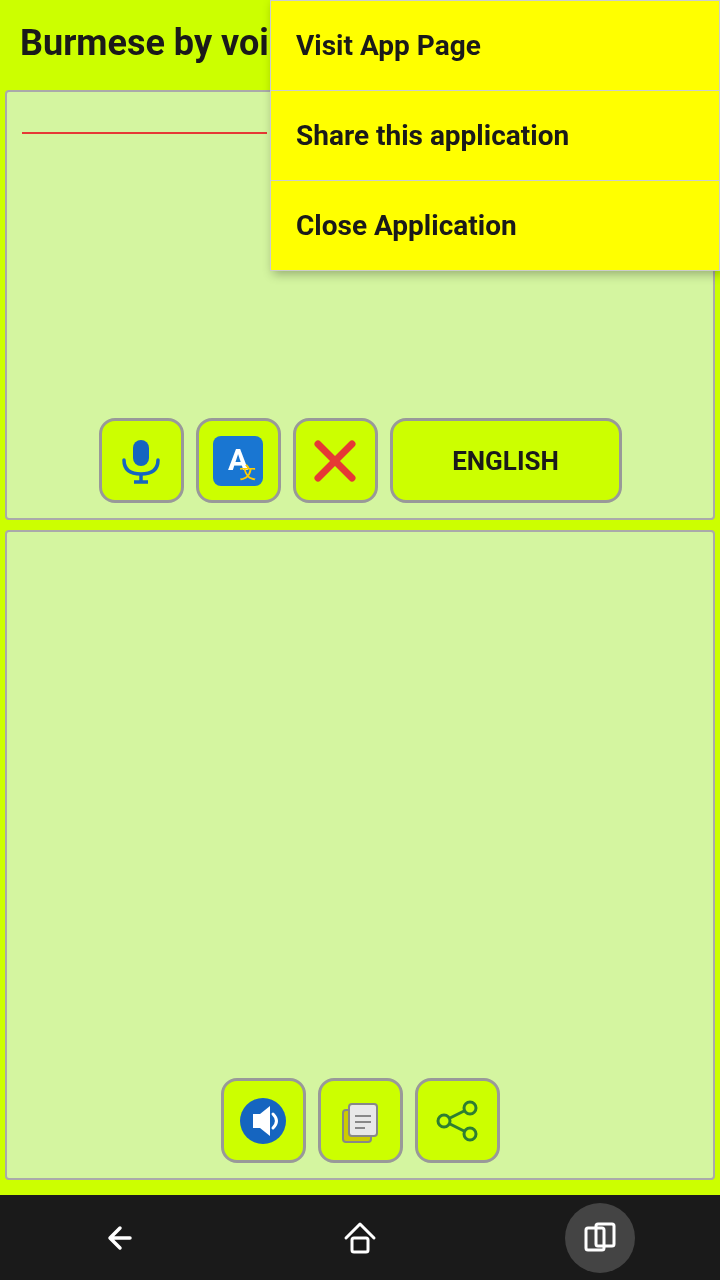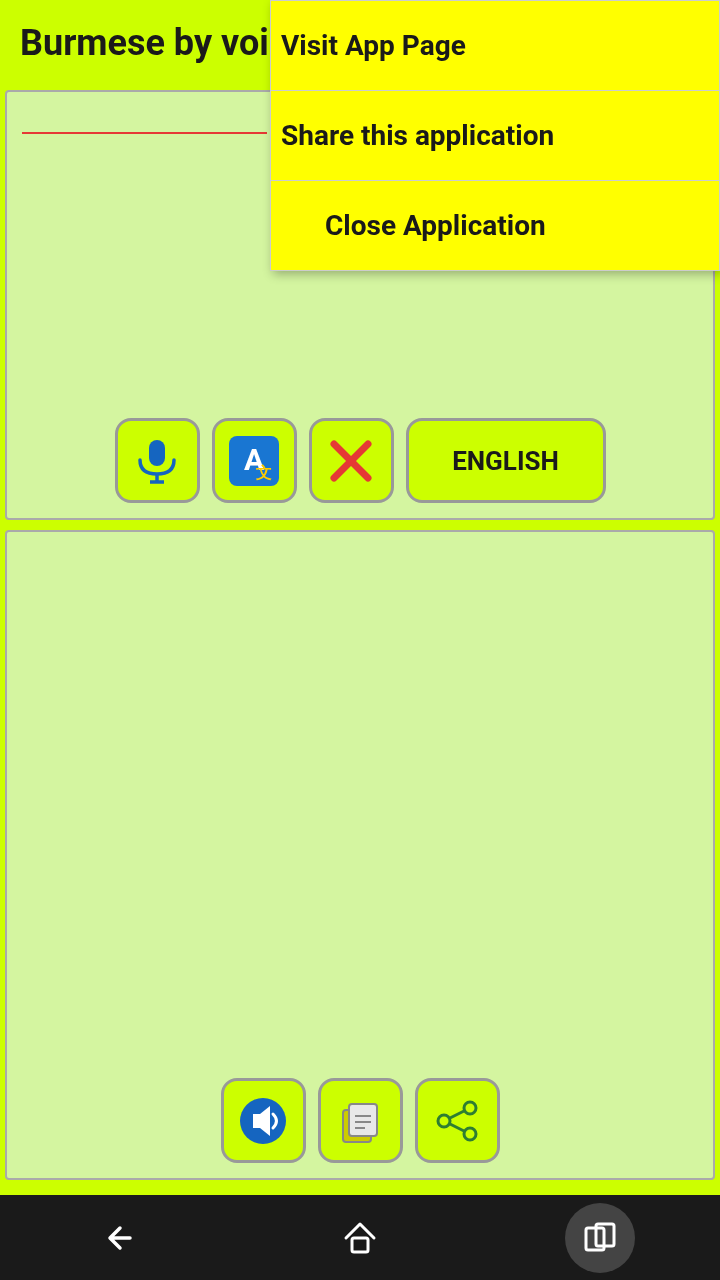--- a/index.html
+++ b/index.html
@@ -72,21 +72,21 @@
       border-radius: 16px;
       background: #ccff00;
       border: 3px solid #999;
       display: flex;
       align-items: center;
       justify-content: center;
       cursor: pointer;
       font-size: 40px;
     }
     .toolbar-btn.english-btn {
-      width: 200px;
+      width: 232px;
       font-size: 26px;
       font-weight: bold;
       color: #1a1a1a;
     }
 
     
     .output-area {
       background: #d4f5a0;
       border: 2px solid #aaa;
       margin: 5px;
@@ -144,31 +144,30 @@
       position: absolute;
       top: 0;
       right: 0;
       width: 450px;
       background: #ffff00;
       border: 1px solid #ccc;
       box-shadow: 3px 3px 10px rgba(0,0,0,0.3);
       z-index: 200;
     }
     .menu-item {
-      padding: 28px 10px;
+      padding: 28px 25px;
       font-size: 28px;
       font-weight: bold;
       color: #1a1a1a;
       border-bottom: 1px solid #ccc;
       cursor: pointer;
       background: #ffff00;
     }
     .menu-item:last-child {
       border-bottom: none;
-      margin-left: 44px;
     }
   </style>
 </head>
 <body>
 
 <div class="header">
   <span class="header-title">Burmese by voi...</span>
 </div>
 
 <div class="main-content">

